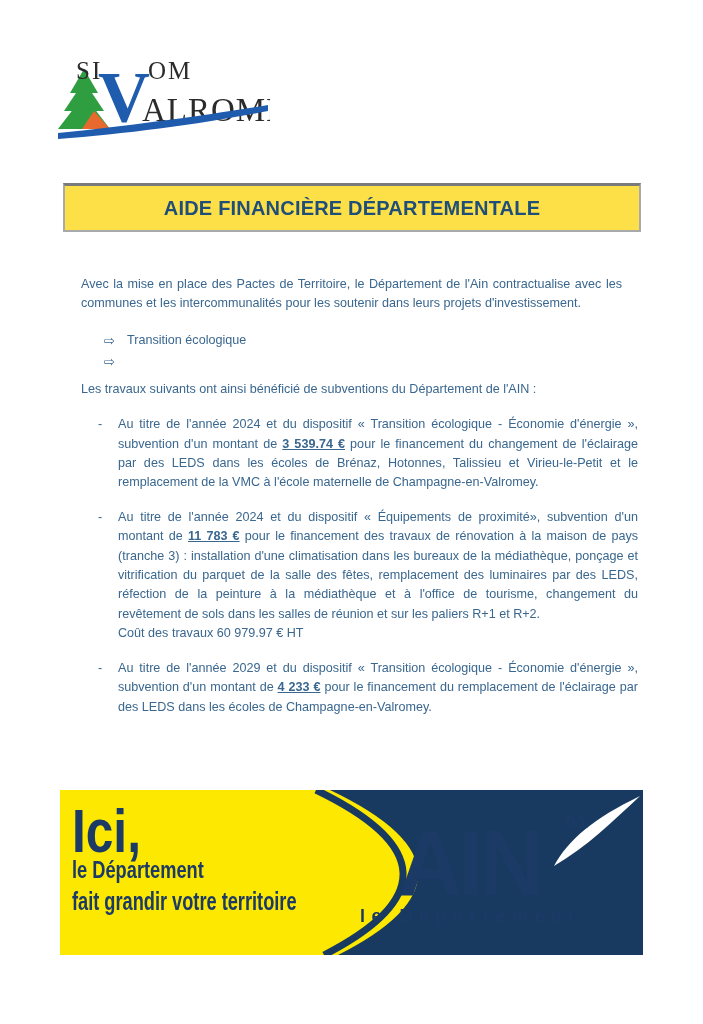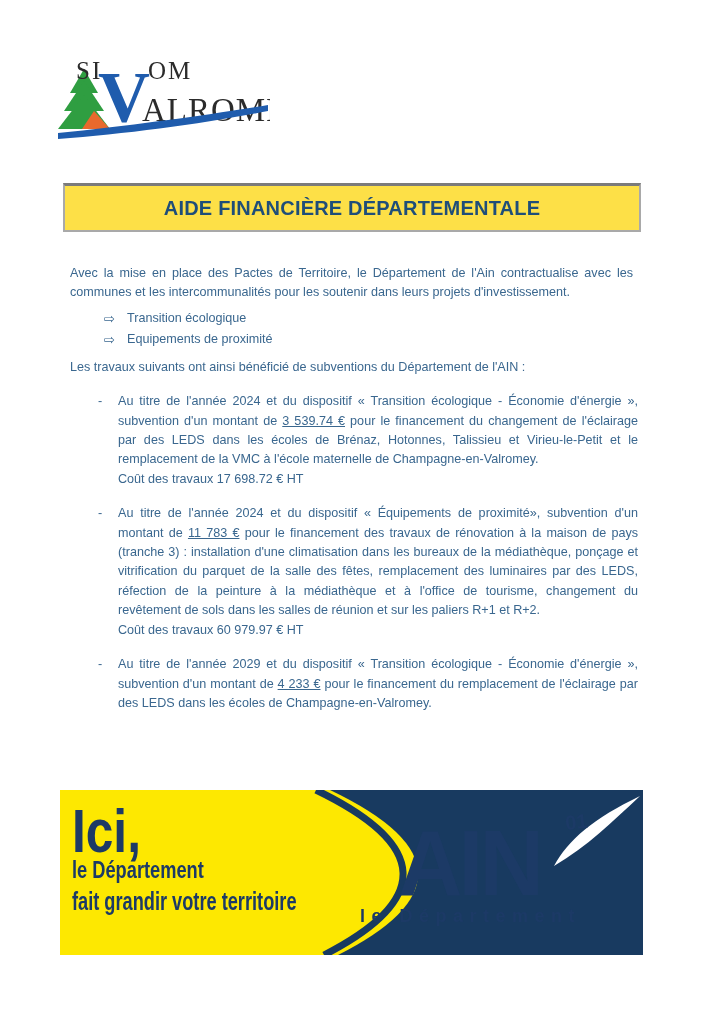--- a/index.html
+++ b/index.html
@@ -15,32 +15,32 @@
     background:#fde047;border-top:3px solid #7b7b7b;border-left:2px solid #a9a9a9;
     border-right:2px solid #a9a9a9;border-bottom:2px solid #a9a9a9;box-sizing:border-box;
     display:flex;align-items:center;justify-content:center;
     color:#1f4e79;font-weight:bold;font-size:20px;letter-spacing:.2px;
   }
   
   .content{
     position:absolute;left:65px;top:259px;width:573px;
     color:#3a678f;font-size:12.6px;line-height:19.4px;
   }
-  .content p{margin:5px;text-align:justify;}
+  .content p{margin:16px;text-align:justify;}
   .p2{margin-top:19px !important;}
   .bullets{margin-top:4px;padding-left:39px;}
   .bullet{display:flex;line-height:21px;}
   .bullet .arrow{font-family:"DejaVu Sans",sans-serif;width:23px;flex:none;font-size:13px;}
   .p3{margin-top:8px !important;}
   .item{display:flex;margin-left:33px;margin-top:15px;}
   .item .dash{width:20px;flex:none;}
   .item .ibody{flex:1;}
   .item p{margin:0;}
   .item .cost{text-align:left;}
-  .amt{font-weight:normal;text-decoration:underline;}
+  .amt{font-weight:bold;text-decoration:underline;}
   
   .banner{position:absolute;left:60px;top:790px;width:583px;height:191px;overflow:hidden;}
   .banner svg.shapes{position:absolute;left:0;top:0;}
   .banner .txt{position:absolute;color:#1c3a66;font-weight:bold;transform-origin:left top;white-space:nowrap;}
   .ici{left:12px;top:10px;font-size:62px;line-height:1;transform:scaleX(.8);}
   .b2{left:12px;top:68px;font-size:24px;line-height:1;transform:scaleX(.76);}
   .b3{left:12px;top:98px;font-size:26px;line-height:1;transform:scaleX(.7);}
   .ain{left:338px;top:32px;font-size:92px;line-height:.9;color:#ffffff;letter-spacing:-4px;transform:scaleX(.97);}
   .badge01{left:504px;top:22px;font-size:20px;color:#ffffff;transform:rotate(-6deg);}
   .dept{left:300px;top:116px;font-size:18px;color:#ffffff;font-weight:500;letter-spacing:6.5px;}
@@ -74,31 +74,29 @@
   <div class="content">
     <p>Avec la mise en place des Pactes de Territoire, le Département de l'Ain contractualise avec les communes et les intercommunalités pour les soutenir dans leurs projets d'investissement.</p>
 
     <div class="bullets">
       <div class="bullet">
         <span class="arrow">⇨</span>
         <span>Transition écologique</span>
       </div>
       <div class="bullet">
         <span class="arrow">⇨</span>
-        <span>Equipements de proximité</span>
       </div>
     </div>
 
     <p class="p3">Les travaux suivants ont ainsi bénéficié de subventions du Département de l'AIN :</p>
 
     <div class="item">
       <span class="dash">-</span>
       <div class="ibody">
         <p><span>Au titre de l'année 2024 et du dispositif « Transition écologique - Économie d'énergie », subvention d'un montant de </span><span class="amt">3 539.74 €</span><span> pour le financement du changement de l'éclairage par des LEDS dans les écoles de Brénaz, Hotonnes, Talissieu et Virieu-le-Petit et le remplacement de la VMC à l'école maternelle de Champagne-en-Valromey.</span></p>
-        <p class="cost">Coût des travaux 17 698.72 € HT</p>
       </div>
     </div>
 
     <div class="item">
       <span class="dash">-</span>
       <div class="ibody">
         <p><span>Au titre de l'année 2024 et du dispositif « Équipements de proximité», subvention d'un montant de </span><span class="amt">11 783 €</span><span> pour le financement des travaux de rénovation à la maison de pays (tranche 3) : installation d'une climatisation dans les bureaux de la médiathèque, ponçage et vitrification du parquet de la salle des fêtes, remplacement des luminaires par des LEDS, réfection de la peinture à la médiathèque et à l'office de tourisme, changement du revêtement de sols dans les salles de réunion et sur les paliers R+1 et R+2.</span></p>
         <p class="cost">Coût des travaux 60 979.97 € HT</p>
       </div>
     </div>

